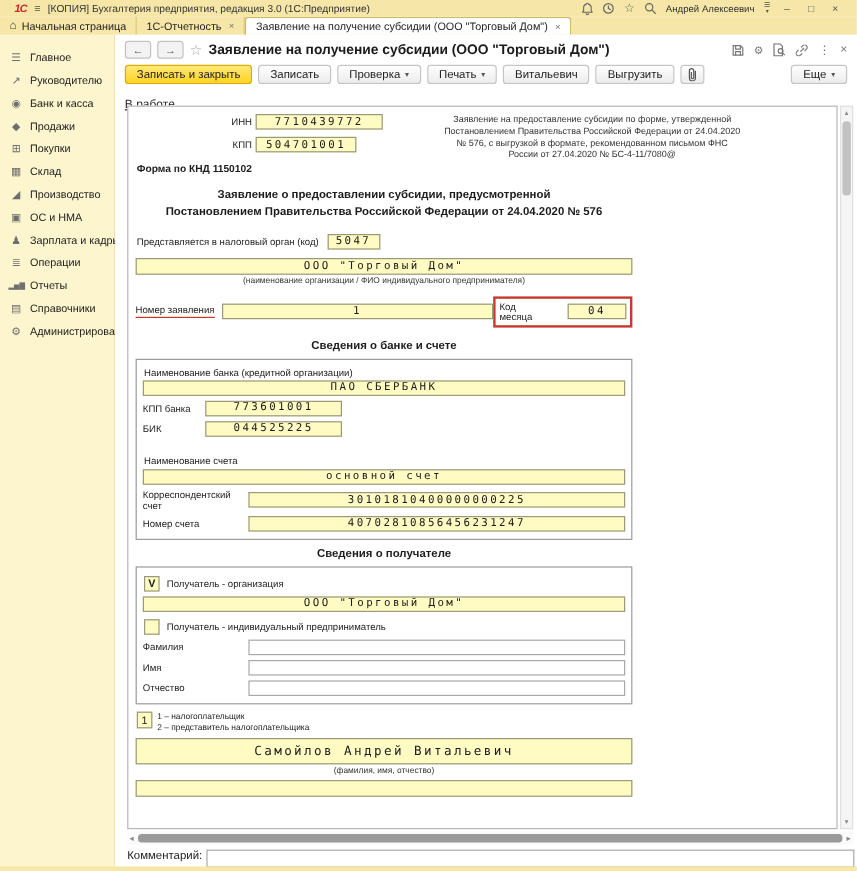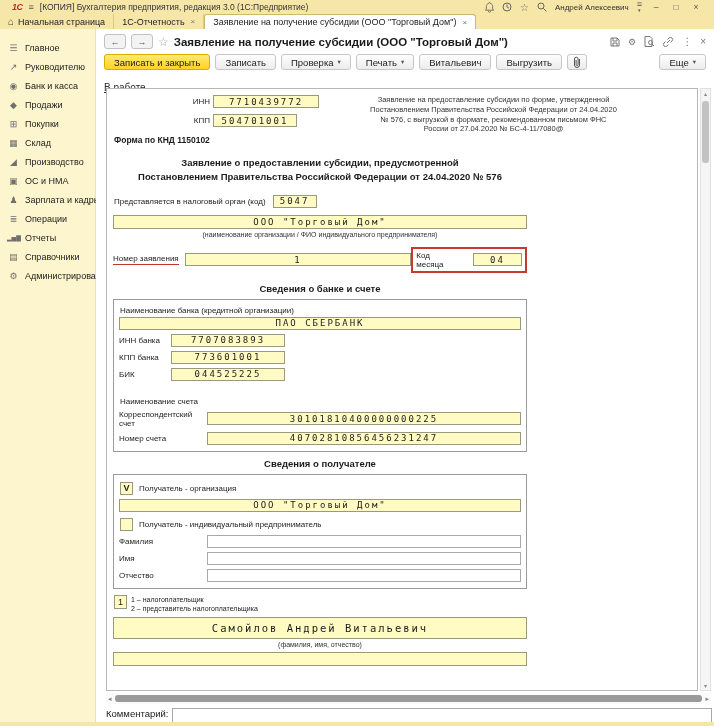--- a/index.html
+++ b/index.html
@@ -343,38 +343,35 @@
         </div>
 
         <div class="sect-title">Сведения о банке и счете</div>
 
         <div class="gbox">
           <div class="gl">Наименование банка (кредитной организации)</div>
           <div class="yin">
               <span class="mono">ПАО СБЕРБАНК</span>
             </div>
           <div class="grow bankrow">
-            <span class="glab">ИНН банка</span>
-            <div class="yin">
-                <span class="mono">7707083893</span>
-              </div>
-          </div>
-          <div class="grow bankrow">
             <span class="glab">КПП банка</span>
             <div class="yin">
                 <span class="mono">773601001</span>
               </div>
           </div>
           <div class="grow bankrow">
             <span class="glab">БИК</span>
             <div class="yin">
                 <span class="mono">044525225</span>
               </div>
           </div>
           <div class="gl" style="margin-top:16px">Наименование счета</div>
+          <div class="yin">
+              <span class="mono">основной счет</span>
+            </div>
           <div class="grow widerow">
             <span class="glab">Корреспондентский счет</span>
             <div class="yin">
                 <span class="mono">30101810400000000225</span>
               </div>
           </div>
           <div class="grow widerow">
             <span class="glab">Номер счета</span>
             <div class="yin">
                 <span class="mono">40702810856456231247</span>

